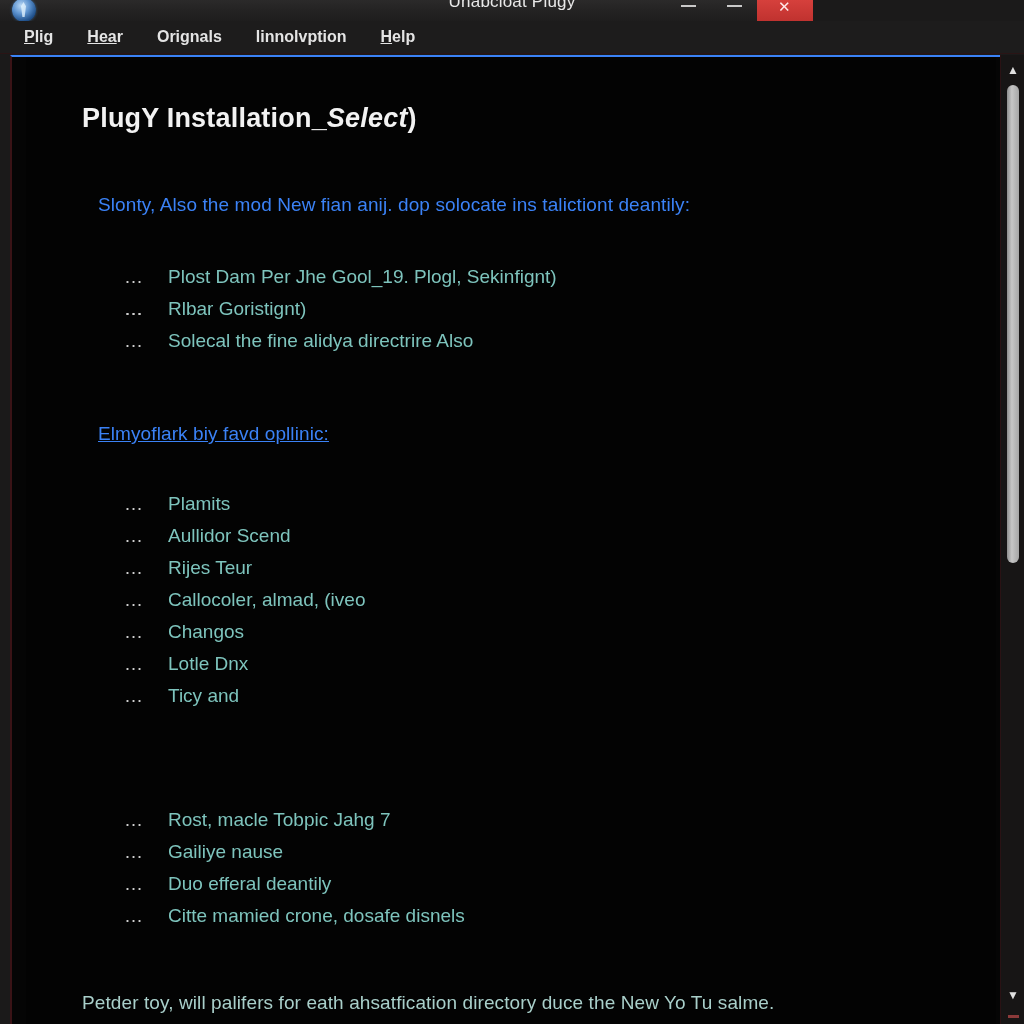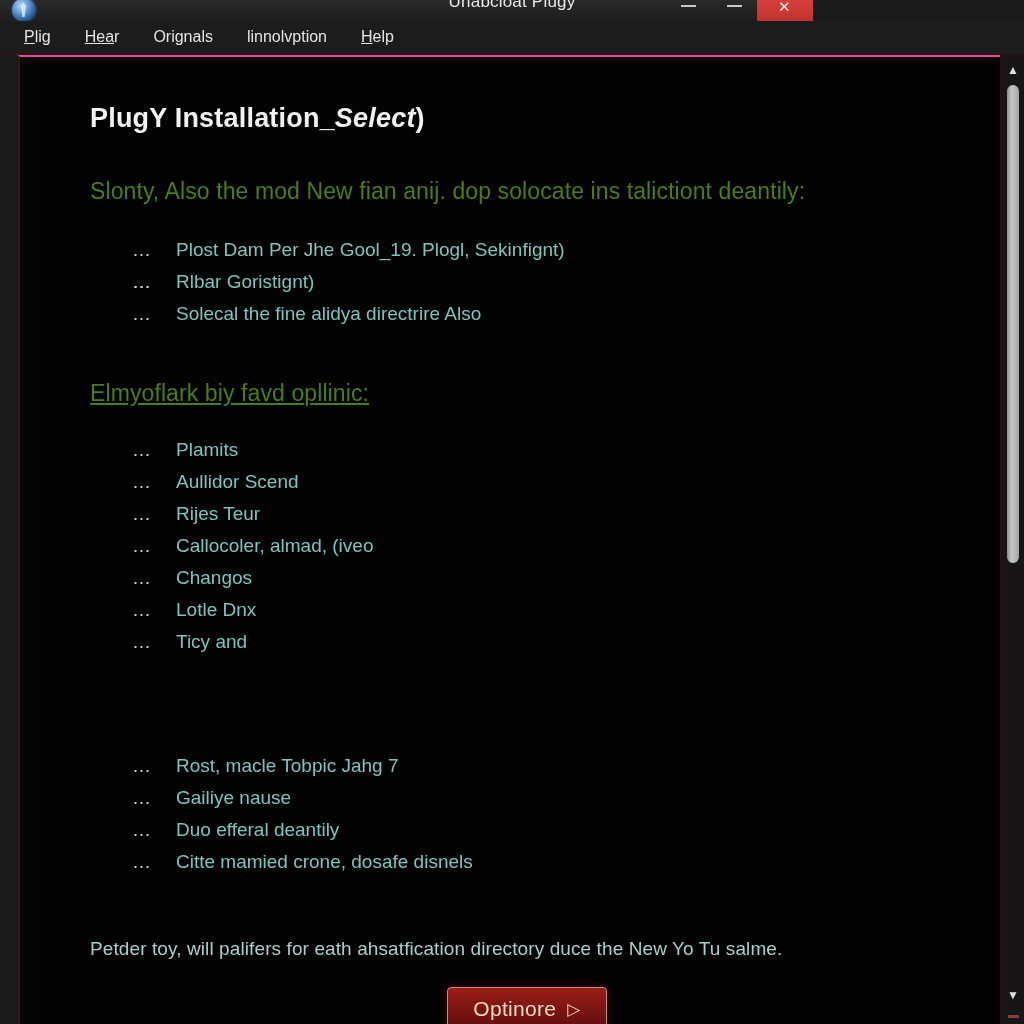--- a/index.html
+++ b/index.html
@@ -98,42 +98,43 @@
     position: absolute;
     left: 0; top: 21px;
     width: 1024px;
     height: 33px;
     background: #1d1c1c;
     display: flex;
     align-items: center;
     padding-left: 24px;
     box-sizing: border-box;
     border-bottom: 1px solid #2a1415;
+    font-weight: bold;
   }
   .menu-item {
     color: #e4e4e4;
     font-size: 16px;
     margin-right: 34px;
     white-space: nowrap;
     cursor: default;
   }
   .menu-item .mn {
     text-decoration: underline;
   }
 
   
   .content-frame {
     position: absolute;
-    left: 18px;
+    left: 10px;
     top: 55px;
     width: 1004px;
     height: 969px;
     background: #050505;
     border-left: 2px solid #3a1316;
-    border-top: 2px solid #ec4899;
+    border-top: 2px solid #3b82f6;
     box-sizing: border-box;
     overflow: hidden;
   }
   .content-inner {
     position: absolute;
     left: 14px;
     top: 0;
     width: 970px;
     height: 969px;
     background: #030303;
@@ -155,24 +156,24 @@
     font-size: 27px;
     font-weight: 700;
     letter-spacing: .2px;
   }
   h1.doc-title .ital {
     font-style: italic;
     font-weight: 700;
   }
 
   p.para {
-    margin: 0;
+    margin: 16px;
     padding-top: 44px;
-    color: #4d7c0f;
-    font-size: 23px;
+    color: #3b82f6;
+    font-size: 19px;
     font-weight: 400;
     letter-spacing: .1px;
   }
   p.para.second { padding-top: 50px; text-decoration: underline; }
 
   ul.bullets {
     list-style: none;
     margin: 0;
     padding: 0;
   }

